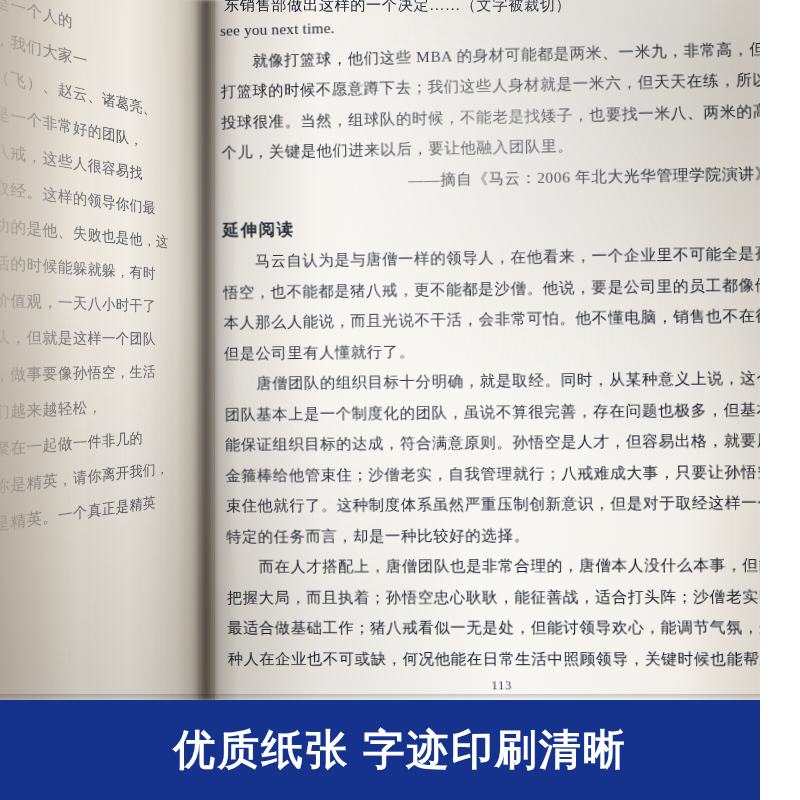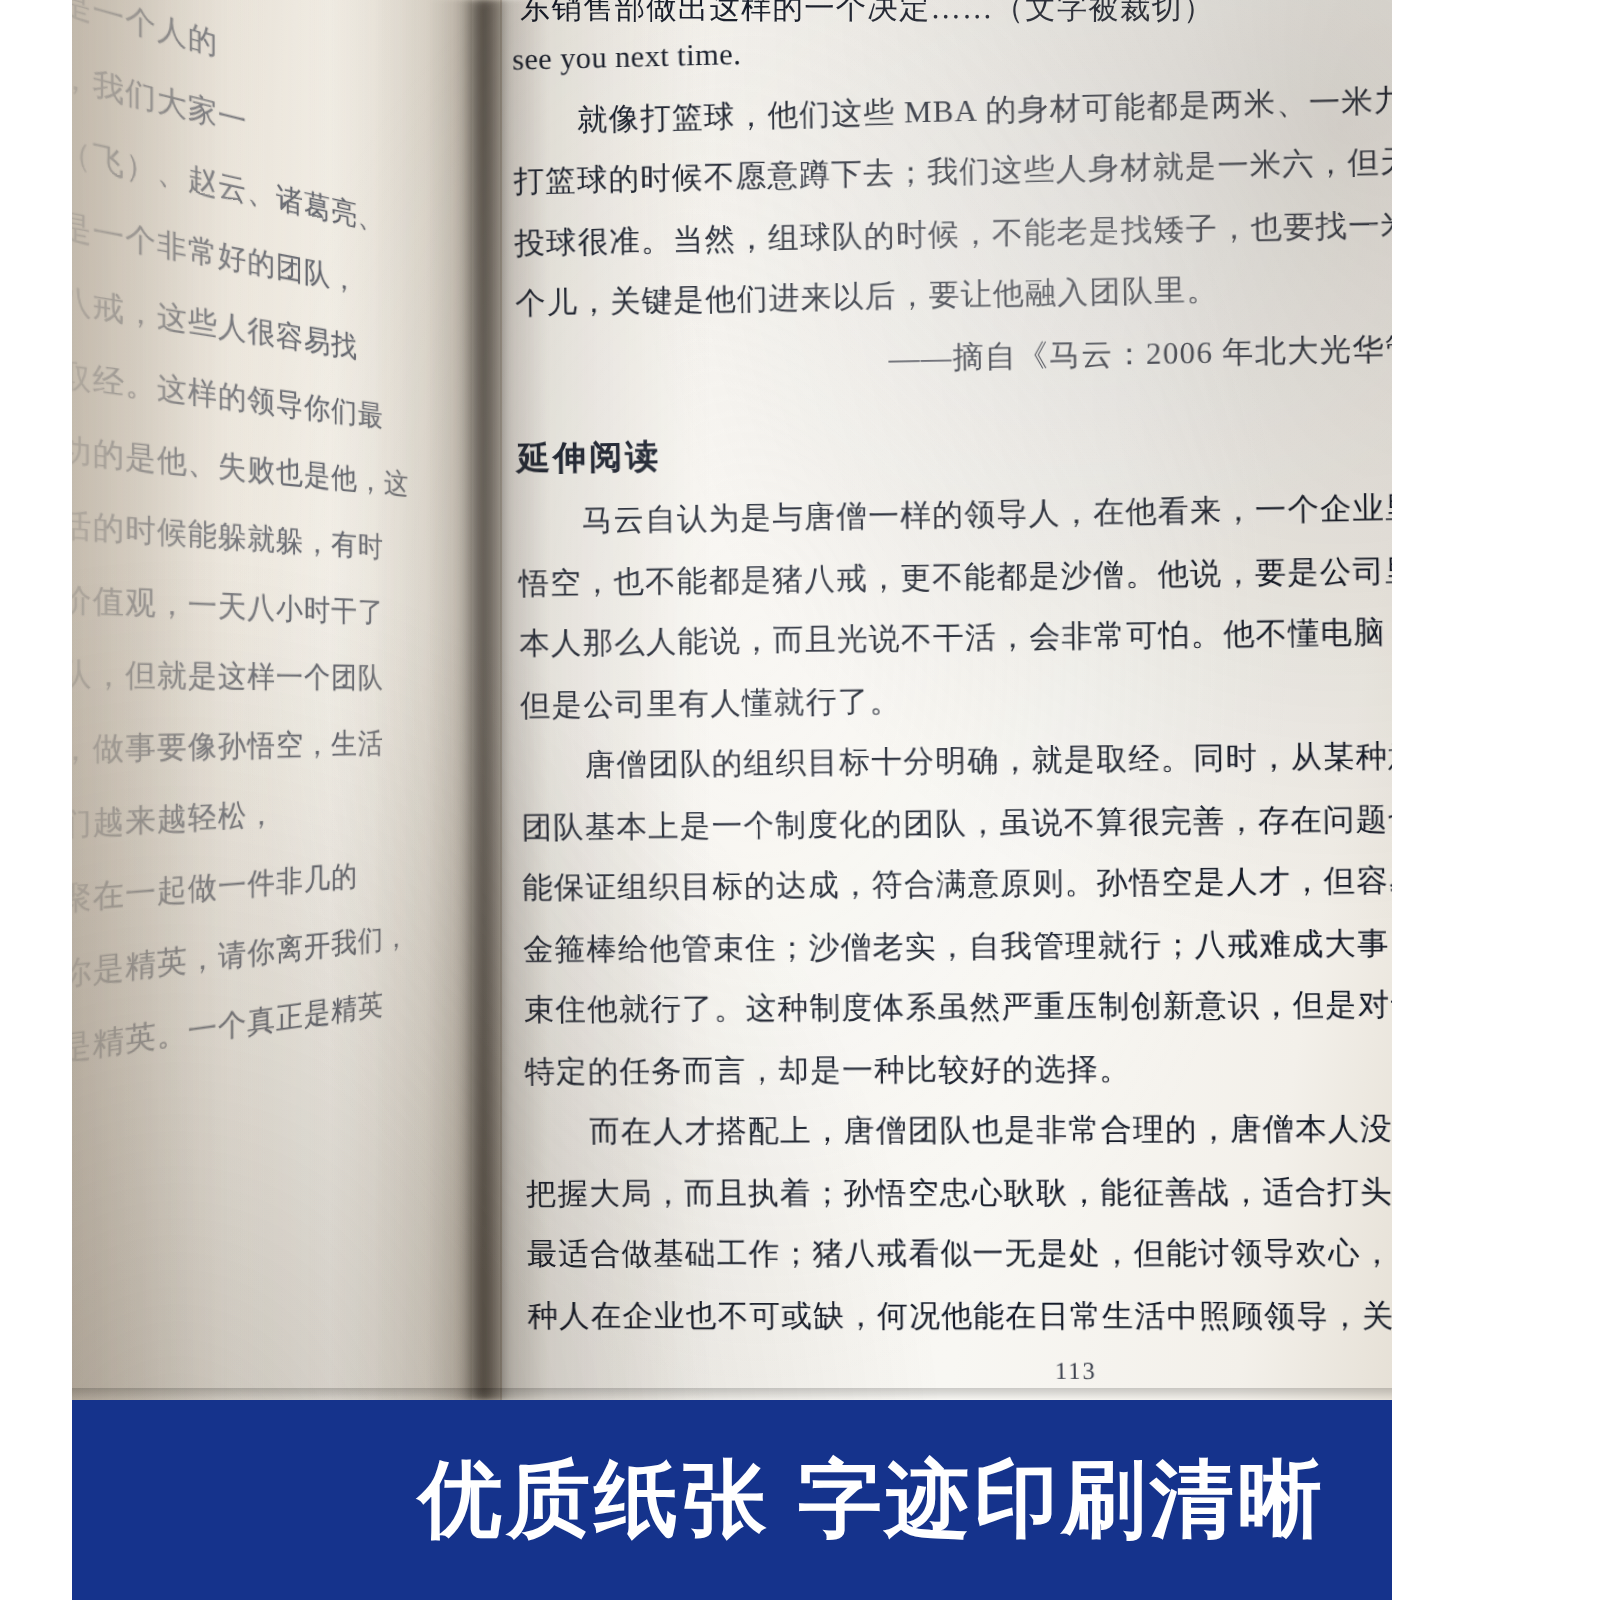--- a/index.html
+++ b/index.html
@@ -2,26 +2,25 @@
 <html><head>
 <meta charset="utf-8">
 <style>
   html, body {
     margin: 0;
     padding: 0;
     background: #ffffff;
   }
   #page {
     position: relative;
-    width: 660px;
+    width: 760px;
     height: 800px;
     overflow: hidden;
     background: #fca5a5;
     font-family: "Liberation Serif", serif;
-    margin-left: 36px;
   }
 
   
   .paper-base {
     position: absolute;
     inset: 0;
     background:
       linear-gradient(100deg, #cfc8bd 0%, #e6e0d6 6%, #efeae1 14%, #f4f1ea 26%, #f7f5f0 44%, #f8f7f3 70%, #f3f0ea 88%, #e3ddd2 100%);
   }
 

